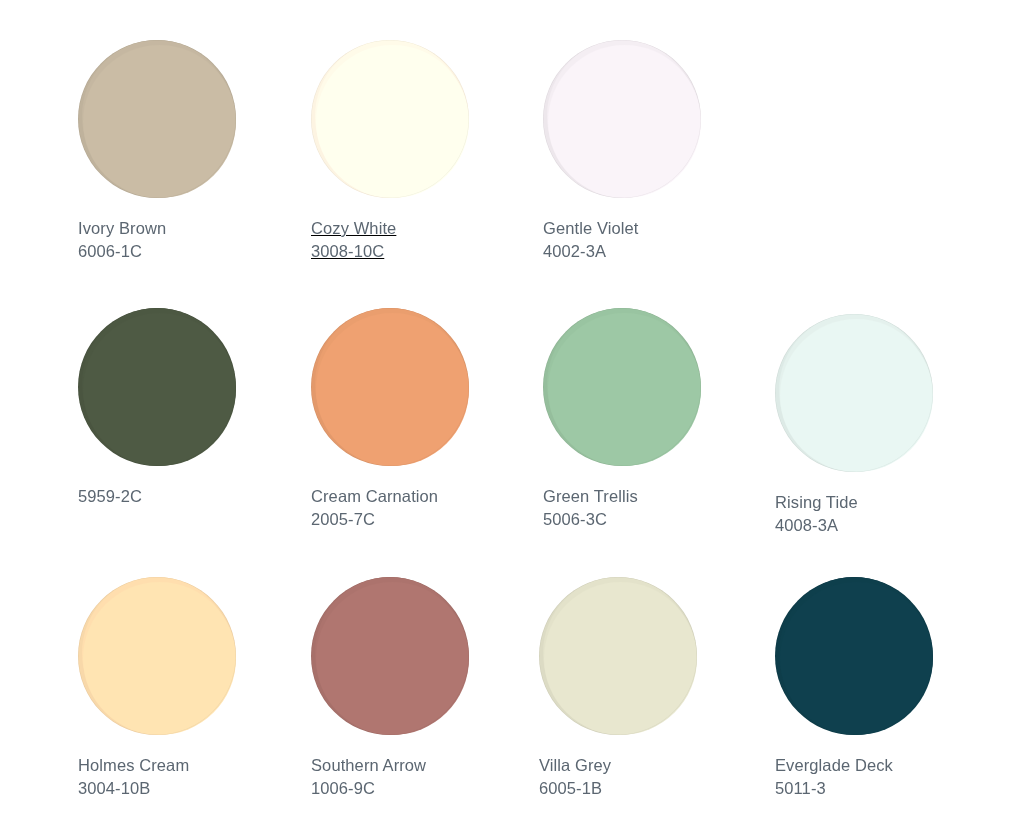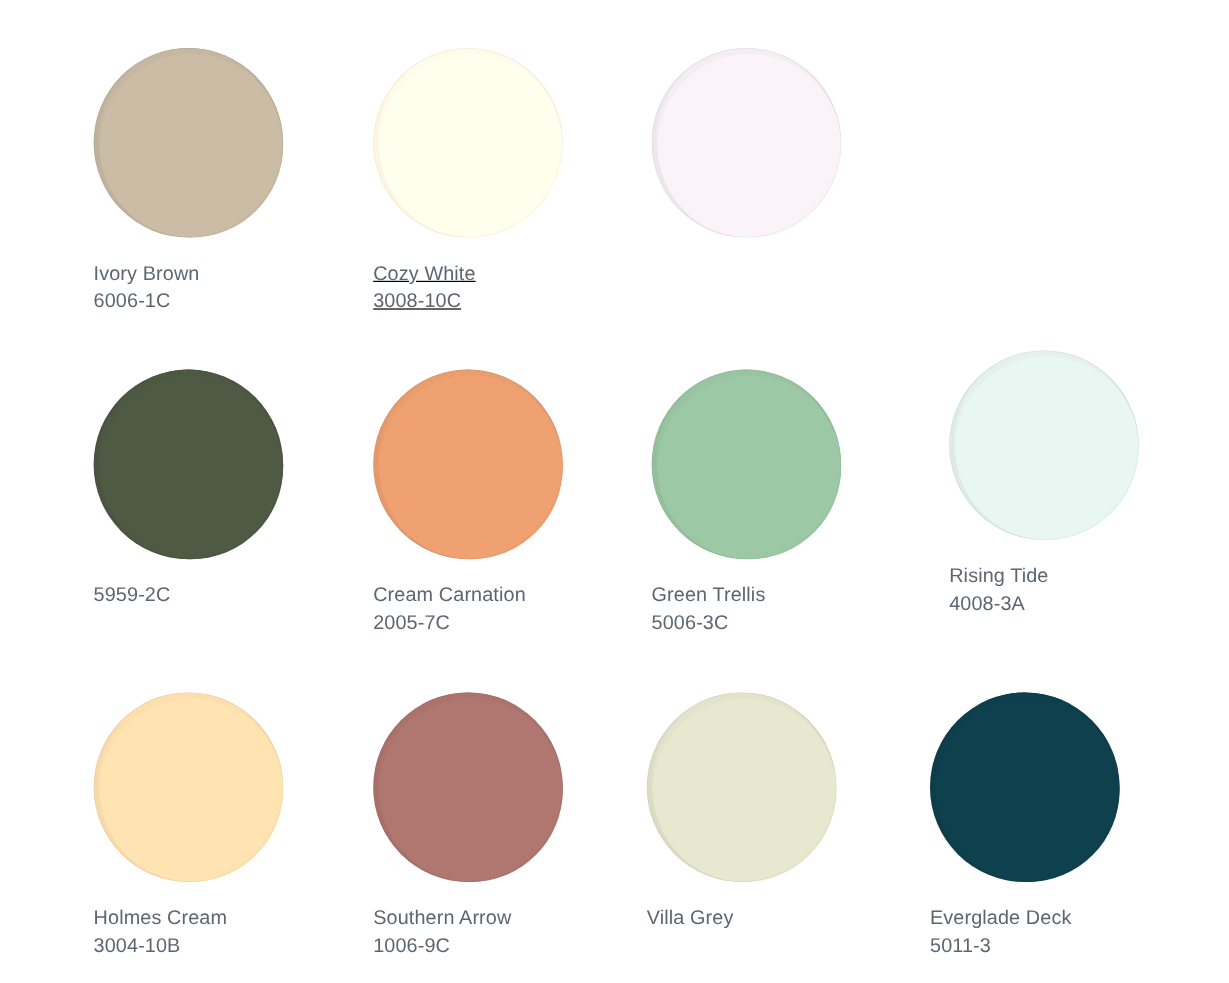--- a/index.html
+++ b/index.html
@@ -120,20 +120,24 @@
         <span class="swatch-code">3008-10C</span>
       </div>
     </div>
     <div class="swatch-cell" style="left: 543px; top: 40px;">
       <div class="blob-wrap" style="--c: #EDE7EC;">
         <div class="blob-body"></div>
         <div class="blob-hi-bl"></div>
         <div class="blob-hi-tr"></div>
         <div class="blob-edge"></div>
       </div>
+      <div class="swatch-label">
+        <span class="swatch-name">Gentle Violet</span>
+        <span class="swatch-code">4002-3A</span>
+      </div>
     </div>
     <div class="swatch-cell" style="left: 78px; top: 308px;">
       <div class="blob-wrap" style="--c: #4A5540;">
         <div class="blob-body"></div>
         <div class="blob-hi-bl"></div>
         <div class="blob-hi-tr"></div>
         <div class="blob-edge"></div>
       </div>
       <div class="swatch-label">
         <span class="swatch-code">5959-2C</span>
@@ -156,21 +160,21 @@
         <div class="blob-body"></div>
         <div class="blob-hi-bl"></div>
         <div class="blob-hi-tr"></div>
         <div class="blob-edge"></div>
       </div>
       <div class="swatch-label">
         <span class="swatch-name">Green Trellis</span>
         <span class="swatch-code">5006-3C</span>
       </div>
     </div>
-    <div class="swatch-cell" style="left: 775px; top: 292px; margin-left: 16px;">
+    <div class="swatch-cell" style="left: 775px; top: 314px;">
       <div class="blob-wrap" style="--c: #DDEAE6;">
         <div class="blob-body"></div>
         <div class="blob-hi-bl"></div>
         <div class="blob-hi-tr"></div>
         <div class="blob-edge"></div>
       </div>
       <div class="swatch-label">
         <span class="swatch-name">Rising Tide</span>
         <span class="swatch-code">4008-3A</span>
       </div>
@@ -201,20 +205,21 @@
     </div>
     <div class="swatch-cell" style="left: 539px; top: 577px;">
       <div class="blob-wrap" style="--c: #DCDBC4;">
         <div class="blob-body"></div>
         <div class="blob-hi-bl"></div>
         <div class="blob-hi-tr"></div>
         <div class="blob-edge"></div>
       </div>
       <div class="swatch-label">
         <span class="swatch-name">Villa Grey</span>
+        <span class="swatch-code">6005-1B</span>
       </div>
     </div>
     <div class="swatch-cell" style="left: 775px; top: 577px;">
       <div class="blob-wrap" style="--c: #0E3D4A;">
         <div class="blob-body"></div>
         <div class="blob-hi-bl"></div>
         <div class="blob-hi-tr"></div>
         <div class="blob-edge"></div>
       </div>
       <div class="swatch-label">

